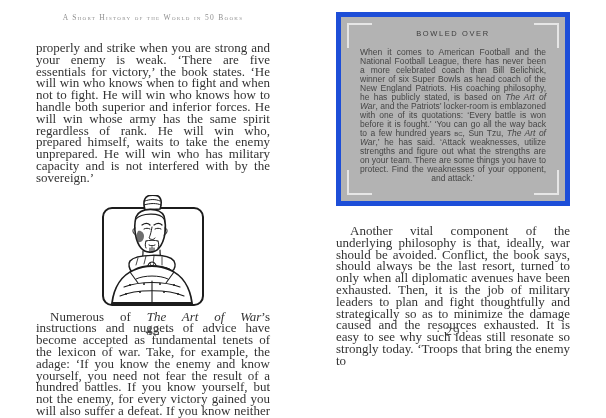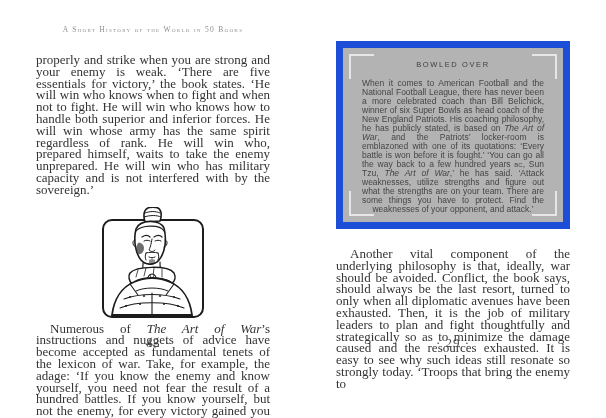--- a/index.html
+++ b/index.html
@@ -1,20 +1,20 @@
 <!DOCTYPE html>
 <html><head>
 <meta charset="utf-8">
 <style>
   html,body{margin:0;padding:0;}
   body{
     width:606px;height:418px;background:#ffffff;position:relative;
     font-family:"Liberation Serif", serif;overflow:hidden;
   }
-  .page{position:absolute;top:12px;height:358px;width:234px;}
+  .page{position:absolute;top:0;height:358px;width:234px;}
   #left-page{left:36px;}
   #right-page{left:336px;}
 
   .running-header{
     margin-top:13px;line-height:9px;text-align:center;
     font-size:7.5px;letter-spacing:1.3px;color:#8f8f8f;
     font-variant:small-caps;white-space:nowrap;
   }
 
   .body-para{
@@ -24,23 +24,23 @@
   .body-para .it{font-style:italic;}
   .indent{text-indent:14px;}
   #left-para-1{margin-top:20px;}
   #left-para-2{margin-top:4px;}
   #right-para{margin-top:19px;font-family:Liberation Serif, serif;}
 
   .illus-wrap{margin:11px auto 0;width:106px;height:112px;}
   .illus-wrap svg{display:block;}
 
   .sidebar-box{
-    margin-top:29px;position:relative;
-    background:#b3b3b3;border:7px solid #1d4ed8;
-    padding:12px 19px 8px;box-sizing:border-box;
+    margin-top:12px;position:relative;
+    background:#b3b3b3;border:5px solid #1d4ed8;
+    padding:12px 19px 18px;box-sizing:border-box;
   }
   .box-title{
     text-align:center;color:#3d3d3d;margin-bottom:9px;
     font-family:"Liberation Sans", sans-serif;
     font-size:7.5px;line-height:10px;letter-spacing:1.6px;
   }
   .box-body{
     font-family:Liberation Sans, sans-serif;
     font-size:8.5px;line-height:9px;color:#454545;
     text-align:justify;text-align-last:center;

